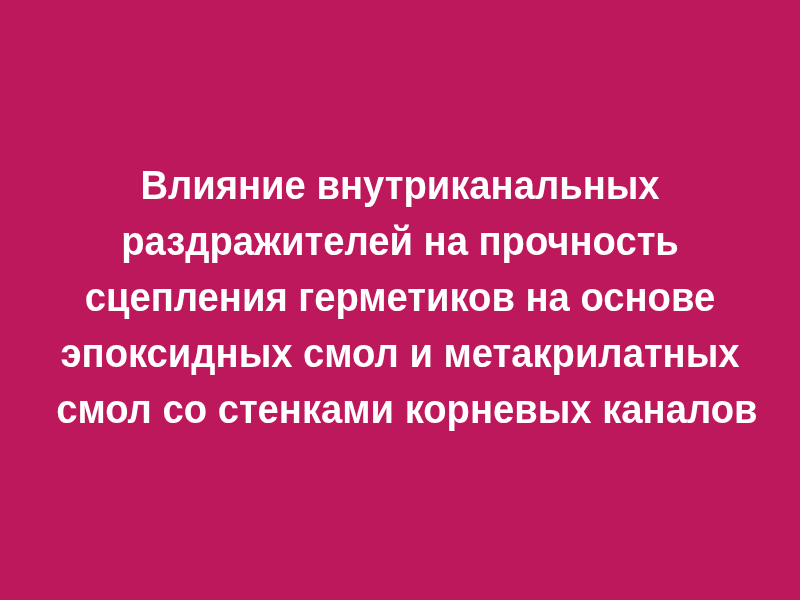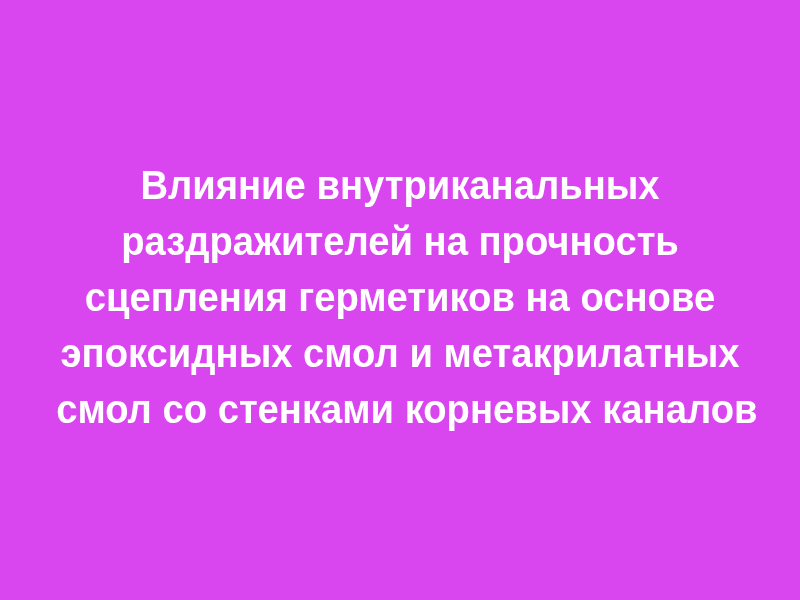--- a/index.html
+++ b/index.html
@@ -45,21 +45,21 @@
     white-space: nowrap;
     
     transform: scaleX(0.955);
     transform-origin: center center;
     -webkit-font-smoothing: antialiased;
   }
 </style>
 </head>
 <body>
 
-<div id="slide" style="background: #d946ef;">
+<div id="slide" style="background: #be185d;">
 
   <h1 id="title-block">
     <span class="title-line" style="color: rgb(255, 255, 255);">Влияние внутриканальных</span>
     <span class="title-line" style="color: rgb(255, 255, 255);">раздражителей на прочность</span>
     <span class="title-line" style="color: rgb(255, 255, 255);">сцепления герметиков на основе</span>
     <span class="title-line" style="color: rgb(255, 255, 255);">эпоксидных смол и метакрилатных</span>
     <span class="title-line" style="color: rgb(255, 255, 255);">смол со стенками корневых каналов</span>
   </h1>
 
 </div>

